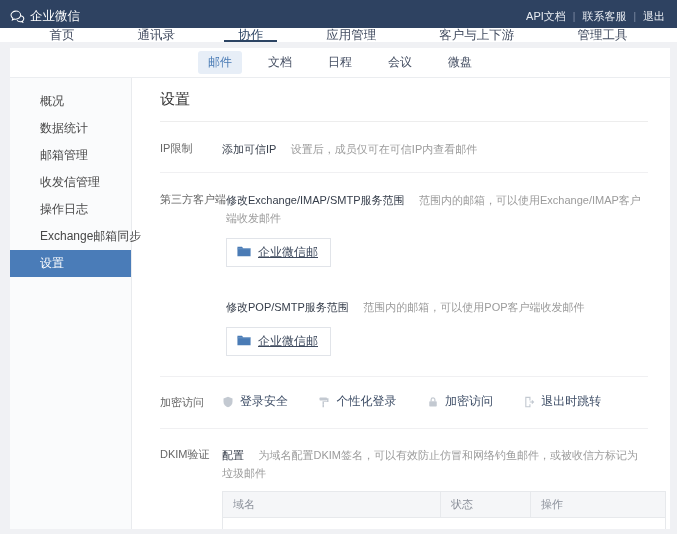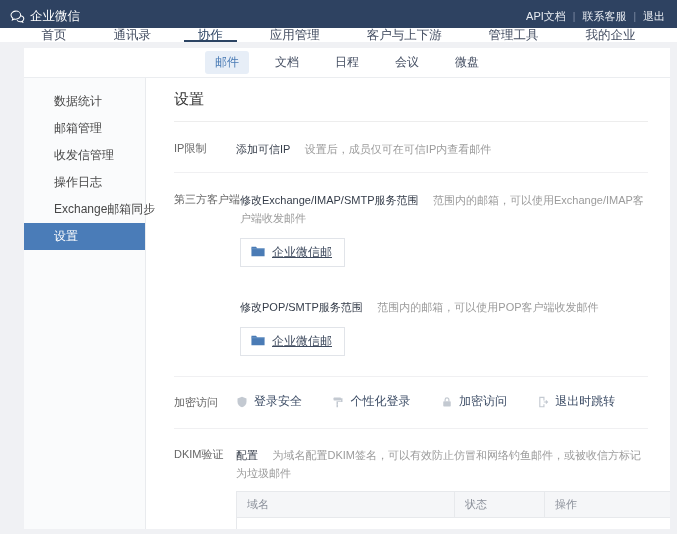--- a/index.html
+++ b/index.html
@@ -28,21 +28,21 @@
   .nav-item {
     display:flex; align-items:center; font-size:12.5px; color:#434d61;
     position:relative; cursor:pointer; padding:0 4px;
   }
   .nav-item.active { color:#2c4463; }
   .nav-item.active::after {
     content:""; position:absolute; left:-10px; right:-10px; bottom:0;
     height:2px; background:#2c4463;
   }
   
-  .page { height:492px; background:#f0f1f4; padding:6px 7px 5px 24px; }
+  .page { height:492px; background:#f0f1f4; padding:6px 7px 5px 10px; }
   .panel { background:#fff; height:100%; display:flex; flex-direction:column; }
   .subtabs {
     flex:0 0 30px; border-bottom:1px solid #ebedf0;
     display:flex; justify-content:center; align-items:center; gap:16px;
   }
   .subtab { font-size:12px; color:#454f63; padding:3px 10px; border-radius:3px; cursor:pointer; }
   .subtab.active { background:#e7eef7; color:#4a7bb5; }
   .panel-body { flex:1; display:flex; min-height:0; }
   
   .sidebar {
@@ -116,37 +116,37 @@
   </div>
 </div>
 
 <div class="nav" data-interactable="false">
   <div class="nav-item" data-interactable="true">首页</div>
   <div class="nav-item" data-interactable="true">通讯录</div>
   <div class="nav-item active" data-interactable="true">协作</div>
   <div class="nav-item" data-interactable="true">应用管理</div>
   <div class="nav-item" data-interactable="true">客户与上下游</div>
   <div class="nav-item" data-interactable="true">管理工具</div>
-  <div class="nav-item" data-interactable="true">我的企业</div>
 </div>
 
 <div class="page" data-interactable="false">
   <div class="panel" data-interactable="false">
 
     <div class="subtabs" data-interactable="false">
       <div class="subtab active" data-interactable="true">邮件</div>
       <div class="subtab" data-interactable="true">文档</div>
       <div class="subtab" data-interactable="true">日程</div>
       <div class="subtab" data-interactable="true">会议</div>
       <div class="subtab" data-interactable="true">微盘</div>
     </div>
 
     <div class="panel-body" data-interactable="false">
 
       <div class="sidebar" data-interactable="false">
+        <div class="side-item" data-interactable="true">概况</div>
         <div class="side-item" data-interactable="true">数据统计</div>
         <div class="side-item" data-interactable="true">邮箱管理</div>
         <div class="side-item" data-interactable="true">收发信管理</div>
         <div class="side-item" data-interactable="true">操作日志</div>
         <div class="side-item" data-interactable="true">Exchange邮箱同步</div>
         <div class="side-item active" data-interactable="true">设置</div>
       </div>
 
       <div class="content" data-interactable="false">
         <h2 class="content-title" data-interactable="false">设置</h2>

